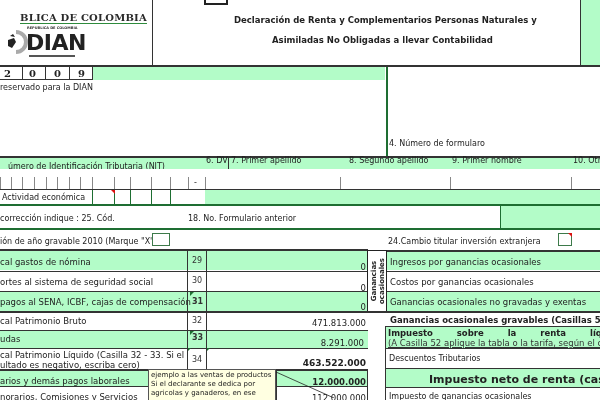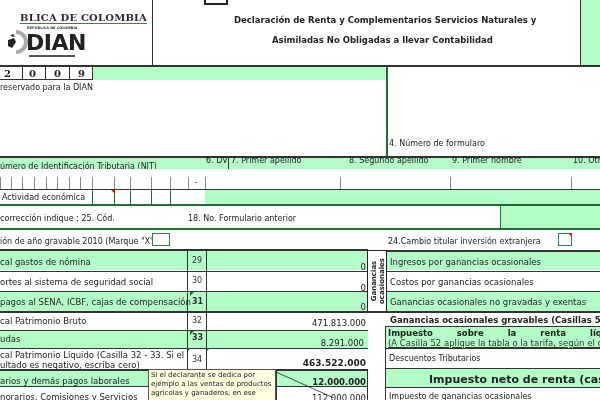--- a/index.html
+++ b/index.html
@@ -35,21 +35,21 @@
     <path d="M10 0 A12 12 0 0 1 10 24 L10 20 A8 8 0 0 0 10 4 Z" fill="#aaaaaa"></path>
     <path d="M2 10 L8 8 L10 12 L6 18 L2 16 Z" fill="#222"></path>
     <path d="M4 6 L7 4 L9 7 Z" fill="#222"></path>
   </svg>
 </div>
 <div class="txt bold" style="left:26px;top:30px;font-size:22px;color:#222;letter-spacing:-0.5px;">DIAN</div>
 <div class="abs" style="left:29px;top:55px;width:46px;height:2px;background:#555;"></div>
 
 <div class="abs" style="left:204px;top:-3px;width:24px;height:8px;border:2px solid #222;border-top:none;"></div>
 
-<div class="txt bold" style="left:234px;top:15px;font-size:8.5px;color:#222;">Declaración de Renta y Complementarios Servicios Naturales y</div>
+<div class="txt bold" style="left:234px;top:15px;font-size:8.5px;color:#222;">Declaración de Renta y Complementarios Personas Naturales y</div>
 <div class="txt bold" style="left:272px;top:35px;font-size:8.5px;color:#222;">Asimiladas No Obligadas a llevar Contabilidad</div>
 
 <div class="hline-dark" style="left:0;top:65px;width:600px;"></div>
 
 <div class="abs green" style="left:93px;top:67px;width:292px;height:13px;"></div>
 <div class="abs white" style="left:0;top:67px;width:93px;height:13px;border-right:1px solid #333;border-bottom:1px solid #333;"></div>
 <div class="abs" style="left:4px;top:68px;font-family:'DejaVu Serif',serif;font-weight:bold;font-size:10px;">2</div>
 <div class="vline" style="left:22px;top:67px;height:13px;"></div>
 <div class="abs" style="left:29px;top:68px;font-family:'DejaVu Serif',serif;font-weight:bold;font-size:10px;">0</div>
 <div class="vline" style="left:45px;top:67px;height:13px;"></div>
@@ -57,21 +57,21 @@
 <div class="vline" style="left:69px;top:67px;height:13px;"></div>
 <div class="abs" style="left:78px;top:68px;font-family:'DejaVu Serif',serif;font-weight:bold;font-size:10px;">9</div>
 
 <div class="txt" style="left:0;top:83px;">reservado para la DIAN</div>
 <div class="vline-g" style="left:386px;top:67px;height:90px;width:2px;"></div>
 <div class="txt" style="left:389px;top:95px;margin-top:44px;">4. Número de formularo</div>
 
 <div class="hline-dark" style="left:0;top:156px;width:600px;"></div>
 
 <div class="abs green" style="left:0;top:158px;width:600px;height:11px;"></div>
-<div class="txt" style="left:0;top:162px;">úmero de Identificación Tributaria (NIT)</div>
+<div class="txt" style="left:0;top:162px;padding-left:8px;">úmero de Identificación Tributaria (NIT)</div>
 <div class="txt" style="left:206px;top:156px;">6. DV</div>
 <div class="vline" style="left:228px;top:156px;height:33px;"></div>
 <div class="txt" style="left:231px;top:156px;">7. Primer apellido</div>
 <div class="txt" style="left:349px;top:156px;">8. Segundo apellido</div>
 <div class="txt" style="left:452px;top:156px;">9. Primer nombre</div>
 <div class="txt" style="left:573px;top:156px;">10. Otro</div>
 
 <div class="abs white" style="left:0;top:169px;width:600px;height:20px;"></div>
 <div class="abs" style="left:0;top:177px;width:230px;height:12px;">
   <div class="vline" style="left:0px;top:0;height:12px;background:#888;"></div>
@@ -171,22 +171,22 @@
 <div class="vline" style="left:276px;top:371px;height:29px;"></div>
 <div class="vline" style="left:367px;top:371px;height:29px;"></div>
 
 <div class="abs" style="left:276px;top:372px;width:60px;height:26px;">
   <svg width="60" height="26">
       <line x1="0" y1="0" x2="58" y2="26" stroke="#222" stroke-width="0.8"></line>
     </svg>
 </div>
 
 <div class="abs" style="left:148px;top:369px;width:128px;height:40px;background:#ffffe1;border:1px solid #555;padding:1px 2px;font-size:7px;line-height:9.2px;color:#222;">
+  <div>ejemplo a las ventas de productos</div>
   <div>Si el declarante se dedica por</div>
-  <div>ejemplo a las ventas de productos</div>
   <div>agricolas y ganaderos, en ese caso</div>
 
 </div>
 
 <div class="abs" style="left:367px;top:250px;width:20px;height:62px;border:1px solid #222;background:#fff;">
   <div style="position:absolute;left:-20px;top:22px;width:60px;transform:rotate(-90deg);text-align:center;font-weight:bold;font-size:7px;line-height:8px;">
     <div>Ganancias</div>
     <div>ocasionales</div>
   </div>
 </div>

